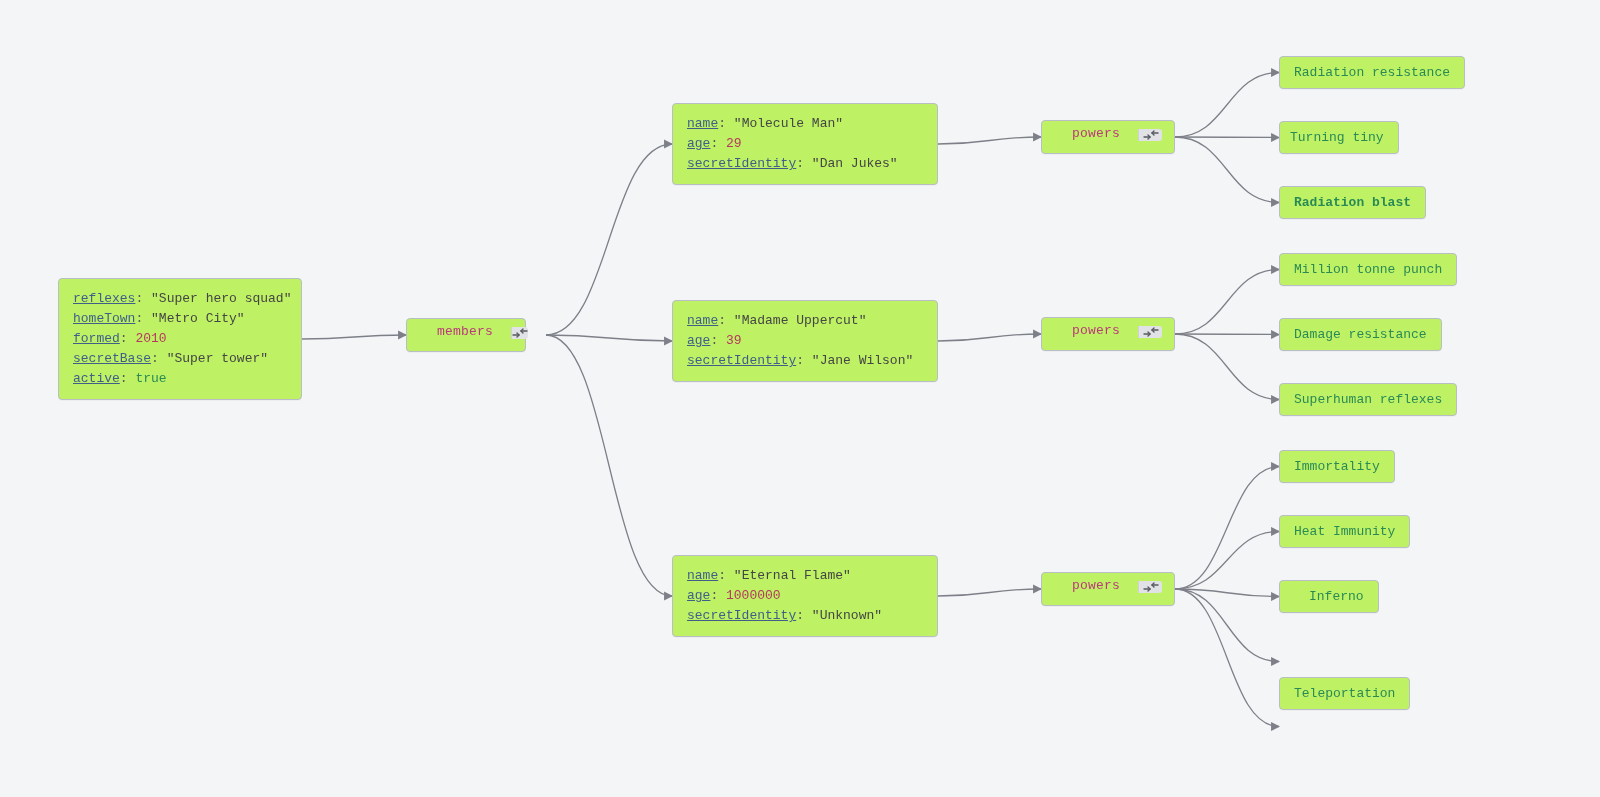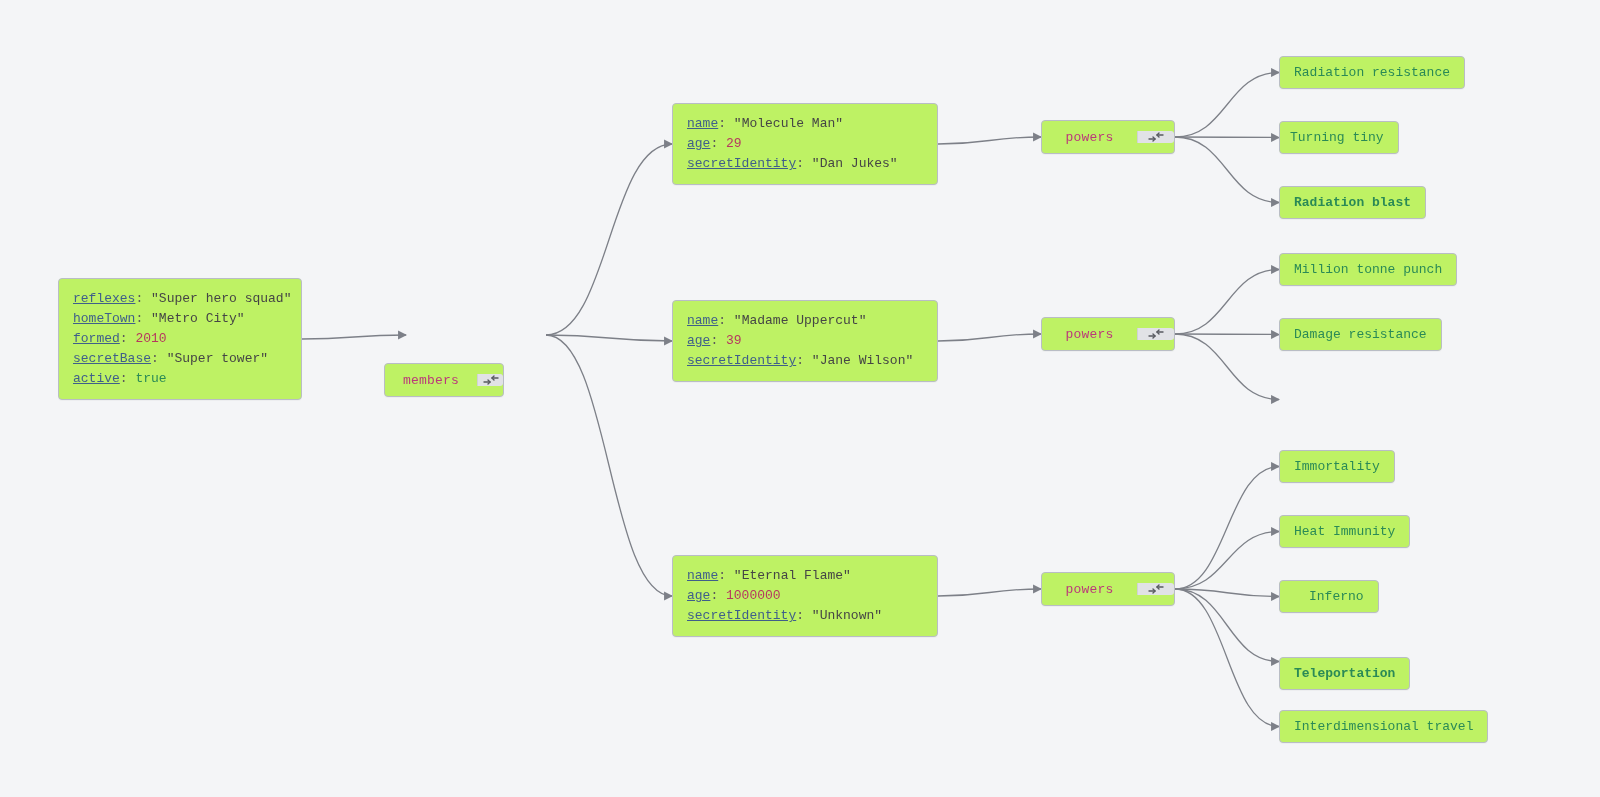--- a/index.html
+++ b/index.html
@@ -38,23 +38,23 @@
   }
   .kv-row { white-space: pre; }
   .key { color: #3f5f8a; text-decoration: underline; }
   .colon { color: #5a5a5a; }
   .str { color: #454545; }
   .num { color: #b6385f; }
   .bool { color: #2a8a56; }
 
   .node.array {
     display: flex;
-    align-items: center;
+    align-items: flex-end;
     height: 34px;
-    padding: 0;
+    padding: 12px;
   }
   .array-label {
     flex: 1 1 auto;
     display: flex;
     align-items: center;
     justify-content: center;
     color: #bb397a;
     padding: 0 18px;
     letter-spacing: 0.2px;
   }
@@ -107,21 +107,21 @@
     </svg>
 
 <div class="node obj" id="root" style="left:58px; top:278px; width:244px;">
   <div class="kv-row"><span class="key">reflexes</span><span class="colon">: </span><span class="str">"Super hero squad"</span></div>
   <div class="kv-row"><span class="key">homeTown</span><span class="colon">: </span><span class="str">"Metro City"</span></div>
   <div class="kv-row"><span class="key">formed</span><span class="colon">: </span><span class="num">2010</span></div>
   <div class="kv-row"><span class="key">secretBase</span><span class="colon">: </span><span class="str">"Super tower"</span></div>
   <div class="kv-row"><span class="key">active</span><span class="colon">: </span><span class="bool">true</span></div>
 </div>
 
-<div class="node array" id="members" style="left:384px; top:318px; width:120px;margin-top:45px;">
+<div class="node array" id="members" style="left:406px; top:318px; width:120px;">
   <div class="array-label">members</div>
   <div class="array-handle">
     <svg width="16" height="12" viewBox="0 0 16 12">
           <g stroke="#575a60" stroke-width="1.4" fill="none" stroke-linecap="round">
             <path d="M1 8 L7 8"></path>
             <path d="M5 6 L7 8 L5 10"></path>
             <path d="M15 4 L9 4"></path>
             <path d="M11 2 L9 4 L11 6"></path>
           </g>
         </svg>
@@ -163,20 +163,21 @@
             <path d="M1 8 L7 8"></path>
             <path d="M5 6 L7 8 L5 10"></path>
             <path d="M15 4 L9 4"></path>
             <path d="M11 2 L9 4 L11 6"></path>
           </g>
         </svg>
   </div>
 </div>
 <div class="node leaf" id="p1_1" style="left:1279px; top:318px;">Damage resistance</div>
 <div class="node leaf" id="p1_0" style="left:1279px; top:253px;">Million tonne punch</div>
+<div class="node leaf" id="p1_2" style="left:1279px; top:383px;">Superhuman reflexes</div>
 
 <div class="node obj" id="m2" style="left:672px; top:555px; width:266px;">
   <div class="kv-row"><span class="key">name</span><span class="colon">: </span><span class="str">"Eternal Flame"</span></div>
   <div class="kv-row"><span class="key">age</span><span class="colon">: </span><span class="num">1000000</span></div>
   <div class="kv-row"><span class="key">secretIdentity</span><span class="colon">: </span><span class="str">"Unknown"</span></div>
 </div>
 <div class="node array" id="p2" style="left:1041px; top:572px; width:134px;">
   <div class="array-label">powers</div>
   <div class="array-handle">
     <svg width="16" height="12" viewBox="0 0 16 12">
@@ -185,16 +186,15 @@
             <path d="M5 6 L7 8 L5 10"></path>
             <path d="M15 4 L9 4"></path>
             <path d="M11 2 L9 4 L11 6"></path>
           </g>
         </svg>
   </div>
 </div>
 <div class="node leaf" id="p2_0" style="left:1279px; top:450px;">Immortality</div>
 <div class="node leaf" id="p2_1" style="left:1279px; top:515px;">Heat Immunity</div>
 <div class="node leaf" id="p2_2" style="left:1279px; top:580px;padding-left:29px;">Inferno</div>
-<div class="node leaf" id="p2_3" style="left:1279px; top:657px;font-weight:bold;">Teleportation</div>
-<div class="node leaf" id="p2_4" style="left:1279px; top:710px;">Interdimensional travel</div>
+<div class="node leaf" id="p2_3" style="left:1279px; top:677px;">Teleportation</div>
 
 </div>
 
 </body></html>

